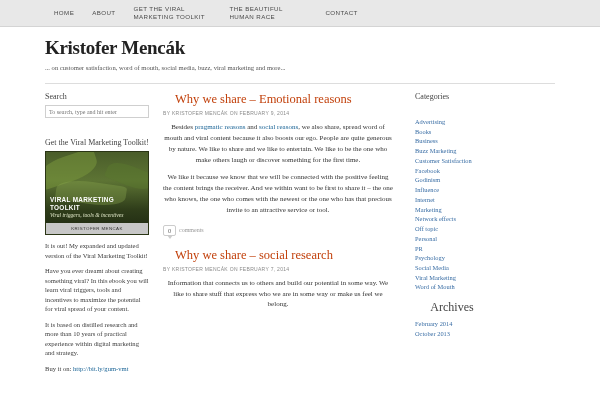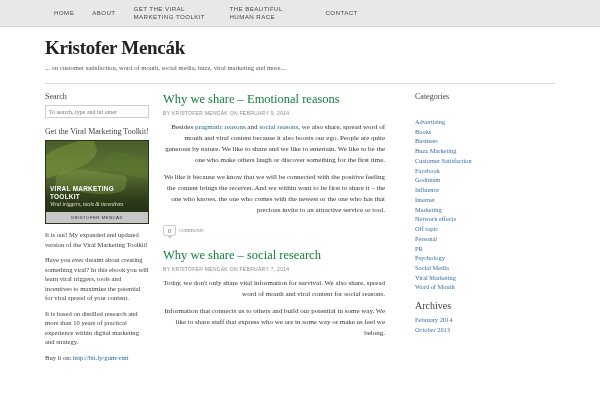--- a/index.html
+++ b/index.html
@@ -83,21 +83,21 @@
     width: 100%;
     height: 13px;
     border: 1px solid #cfcfcf;
     background: #fff;
     font-family: "Liberation Serif", serif;
     font-size: 6px;
     color: #9a9a9a;
     padding: 0 3px;
     outline: none;
   }
-  .widget { margin-bottom: 9px; }
+  .widget { margin-bottom: 20px; }
   .book-img {
     width: 100%;
     height: 84px;
     background: linear-gradient(180deg,#4a5d2a 0%, #5d7434 35%, #2f3d1a 70%, #1d2711 100%);
     position: relative;
     overflow: hidden;
     border: 1px solid #2a3515;
   }
   .book-img .leaf {
     position: absolute;
@@ -148,39 +148,39 @@
     color: #3c3c3c;
     margin: 6px 0 0 0;
   }
 
   
   .post { margin-bottom: 12px; }
   .post-title {
     font-family: "Liberation Serif", serif;
     font-size: 12.5px;
     font-weight: normal;
-    color: #15803d;
-    margin: 0 0 3px 0;
+    color: #c2410c;
+    margin: 0 0 3px 12px;
     line-height: 1.2;
   }
   .post-meta {
     font-family: "Liberation Sans", sans-serif;
     font-size: 5px;
     color: #8a8a8a;
     letter-spacing: .3px;
     text-transform: uppercase;
     margin-bottom: 6px;
   }
   .post-meta a { color: #8a8a8a; }
   .post-p {
     font-size: 7px;
     line-height: 1.55;
     color: #333;
-    margin: 0 16px 7px 0;
-    text-align: right;
+    margin: 0 8px 7px 0;
+    text-align: center;
   }
   .comment-badge {
     display: inline-flex;
     align-items: center;
     gap: 3px;
     margin-top: 2px;
   }
   .bubble {
     width: 13px; height: 11px;
     border: 1px solid #cccccc;
@@ -214,24 +214,25 @@
     font-weight: normal;
   }
   .cat-list { list-style: none; margin: 0; padding: 0; }
   .cat-list li {
     font-size: 6.4px;
     line-height: 1.52;
     color: #3a6ea5;
   }
   .arch-title {
     font-family: "Liberation Serif", serif;
-    font-size: 10px;
+    font-size: 12px;
     color: #444;
     margin: 8px 0 4px 0;
     font-weight: normal;
+    text-align: center;
   }
 </style>
 </head>
 <body>
 
 <div class="navbar">
   <div class="nav-item">HOME</div>
   <div class="nav-item">ABOUT</div>
   <div class="nav-item two-line">GET THE VIRAL MARKETING TOOLKIT</div>
   <div class="nav-item two-line">THE BEAUTIFUL HUMAN RACE</div>
@@ -295,23 +296,20 @@
     </div>
 
     <div class="post">
       <h2 class="post-title">Why we share – social research</h2>
       <div class="post-meta">
         <span>by</span>
         <a href="#">KRISTOFER MENCÁK</a>
         <span>on</span>
         <a href="#">FEBRUARY 7, 2014</a>
       </div>
-      <p class="post-p">
-        Today, we don't only share vital information for survival. We also share, spread word of mouth and viral content for social reasons.
-      </p>
       <p class="post-p">Information that connects us to others and build our potential in some way. We like to share stuff that express who we are in some way or make us feel we belong.</p>
     </div>
 
   </div>
 
   <div class="col-right">
     <div class="cat-title">Categories</div>
     <ul class="cat-list">
       <li>Advertising</li>
       <li>Books</li>

